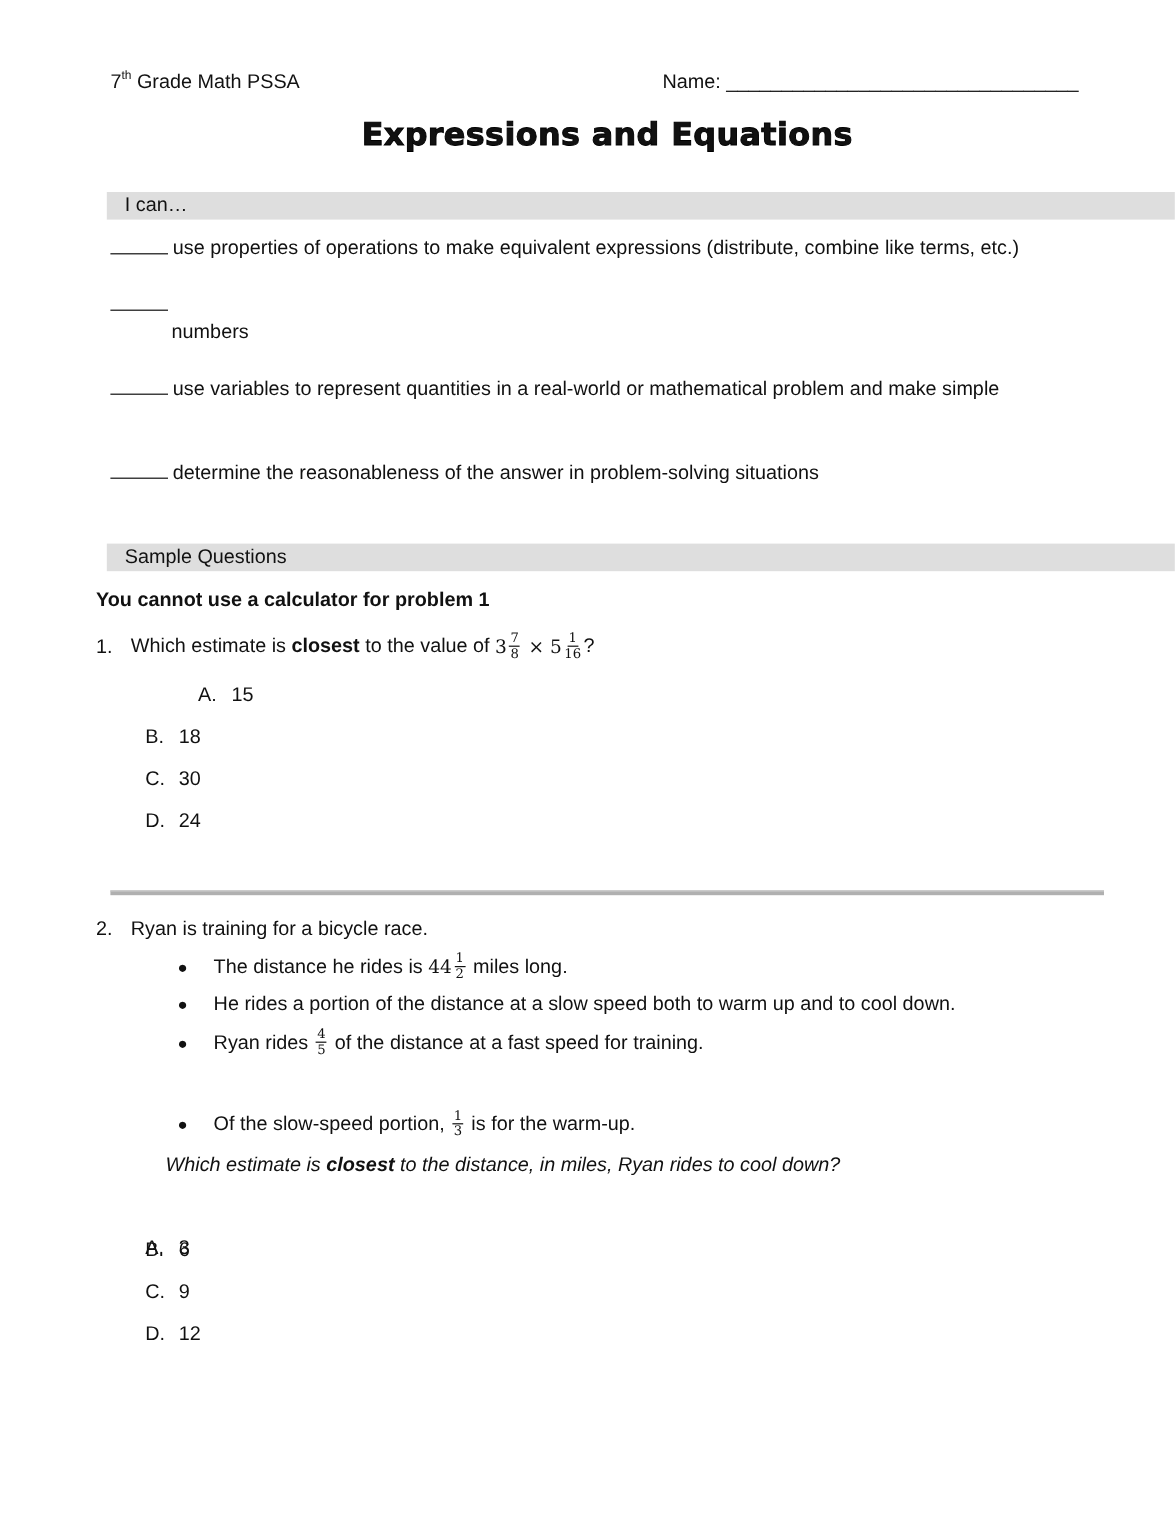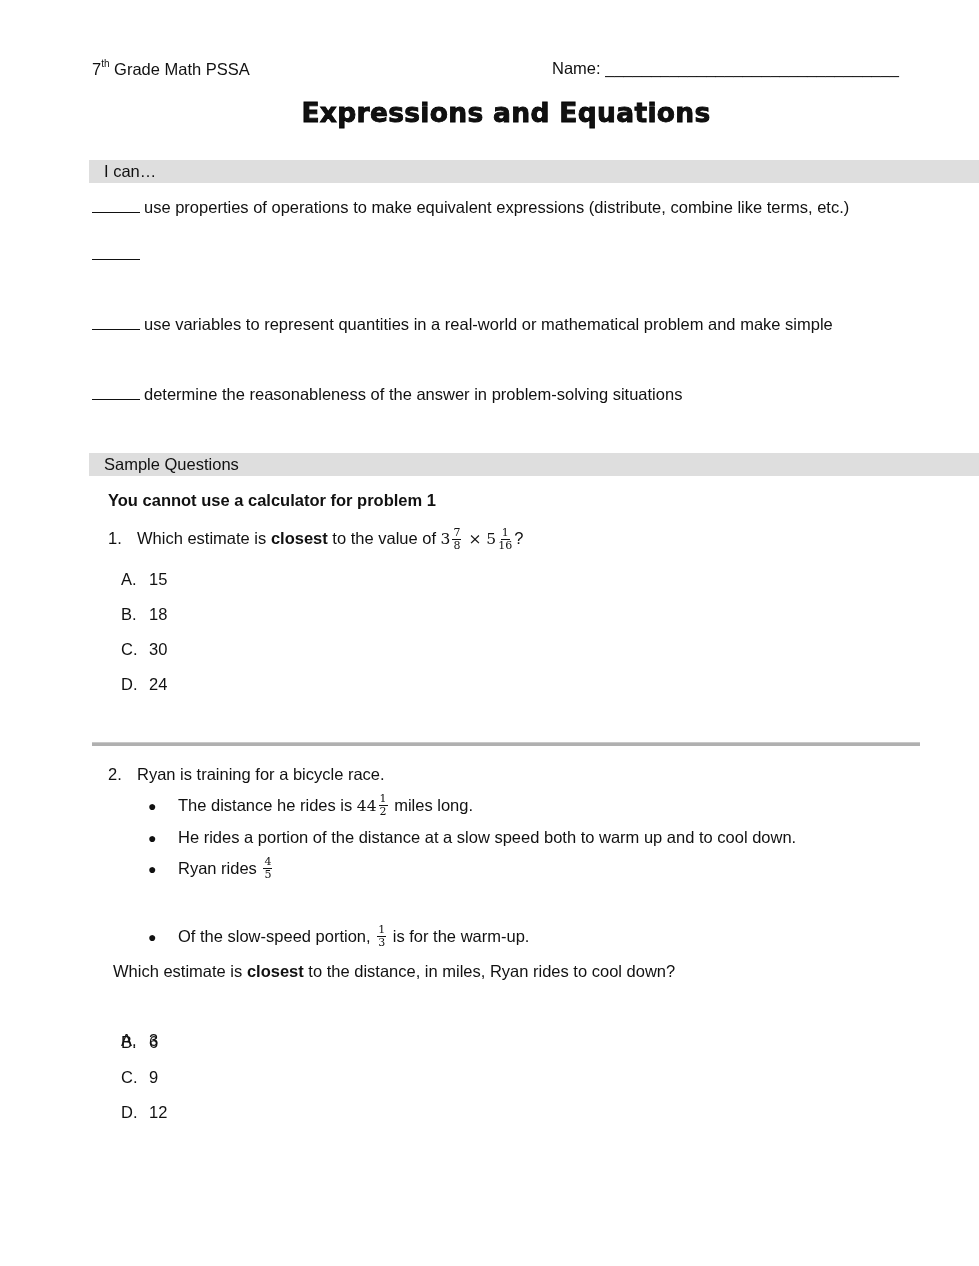--- a/index.html
+++ b/index.html
@@ -19,21 +19,21 @@
     -webkit-text-stroke: 0.8px #000;
   }
   .band {
     left: 89px; width: 962px; height: 23px; background: #dedede;
     font-size: 16.5px; line-height: 23px; padding-left: 15px; box-sizing: border-box;
   }
   .goal { left: 92px; width: 830px; font-size: 16.5px; line-height: 23px; }
   .goal .blank { display: inline-block; width: 48px; border-bottom: 1.3px solid #111; height: 15px; margin-right: 4px; vertical-align: baseline; }
   .goal .cont { display: block; padding-left: 51px; }
   .bold { font-weight: bold; }
-  .q-line { left: 108px; font-size: 16.5px; line-height: 23px; white-space: nowrap; }
+  .q-line { left: 80px; font-size: 16.5px; line-height: 23px; white-space: nowrap; }
   .q-num { display: inline-block; width: 29px; }
   .opt { left: 121px; font-size: 16.5px; line-height: 22px; }
   .opt .letter { display: inline-block; width: 28px; }
   .divider { left: 92px; width: 828px; top: 742px; height: 3px; background: #b0b0b0; border-top: 1px solid #c8c8c8; }
   .bullet-row { left: 148px; font-size: 16.5px; line-height: 22px; white-space: nowrap; }
   .bullet-row .dot { display: inline-block; width: 30px; font-size: 14px; }
   .frac {
     display: inline-flex; flex-direction: column; align-items: center;
     vertical-align: middle; font-family: "DejaVu Serif", serif; font-size: 11px;
     line-height: 12px; margin: 0 2px; position: relative; top: -1px;
@@ -54,20 +54,21 @@
 
 <div class="abs title">Expressions and Equations</div>
 
 <div class="abs band" style="top:160px;">I can…</div>
 
 <div class="abs goal" style="top:196px;">
   <span class="blank"></span><span>use properties of operations to make equivalent expressions (distribute, combine like terms, etc.)</span>
 </div>
 <div class="abs goal" style="top:243px;">
   <span class="blank"></span>
+  <span class="cont">numbers</span>
 </div>
 <div class="abs goal" style="top:313px;">
   <span class="blank"></span><span>use variables to represent quantities in a real-world or mathematical problem and make simple</span>
 </div>
 <div class="abs goal" style="top:383px;">
   <span class="blank"></span><span>determine the reasonableness of the answer in problem-solving situations</span>
 </div>
 
 <div class="abs band" style="top:453px;">Sample Questions</div>
 
@@ -76,21 +77,21 @@
 <div class="abs q-line" style="top:527px;">
   <span class="q-num">1.</span><span>Which estimate is </span><span class="bold">closest</span><span> to the value of </span><span class="math"><span>3</span><span class="frac">
         <span class="num">7</span>
         <span class="den">8</span>
       </span> <span>×</span> <span>5</span><span class="frac">
         <span class="num">1</span>
         <span class="den">16</span>
       </span></span><span>?</span>
 </div>
 
-<div class="abs opt" style="top:568px;"><span class="letter">A.</span><span>15</span></div>
+<div class="abs opt" style="top:568px;margin-left:44px;"><span class="letter">A.</span><span>15</span></div>
 <div class="abs opt" style="top:603px;"><span class="letter">B.</span><span>18</span></div>
 <div class="abs opt" style="top:638px;"><span class="letter">C.</span><span>30</span></div>
 <div class="abs opt" style="top:673px;"><span class="letter">D.</span><span>24</span></div>
 
 <div class="abs divider"></div>
 
 <div class="abs q-line" style="top:763px;">
   <span class="q-num">2.</span><span>Ryan is training for a bicycle race.</span>
 </div>
 
@@ -100,29 +101,29 @@
       <span class="den">2</span>
     </span><span> miles long.</span>
 </div>
 <div class="abs bullet-row" style="top:826px;">
   <span class="dot">●</span><span>He rides a portion of the distance at a slow speed both to warm up and to cool down.</span>
 </div>
 <div class="abs bullet-row" style="top:857px;">
   <span class="dot">●</span><span>Ryan rides </span><span class="frac">
       <span class="num">4</span>
       <span class="den">5</span>
-    </span>
+    </span><span> of the distance at a fast speed for training.</span>
 </div>
 <div class="abs bullet-row" style="top:894px;margin-top:31px;">
   <span class="dot">●</span><span>Of the slow-speed portion, </span><span class="frac">
       <span class="num">1</span>
       <span class="den">3</span>
     </span><span> is for the warm-up.</span>
 </div>
 
-<div class="abs q-line" style="left:113px; top:960px;">
+<div class="abs q-line" style="left:138px; top:960px;font-style:italic;">
   <span>Which estimate is </span><span class="bold">closest</span><span> to the distance, in miles, Ryan rides to cool down?</span>
 </div>
 
 <div class="abs opt" style="top:996px;margin-top:33px;"><span class="letter">A.</span><span>3</span></div>
 <div class="abs opt" style="top:1031px;"><span class="letter">B.</span><span>6</span></div>
 <div class="abs opt" style="top:1066px;"><span class="letter">C.</span><span>9</span></div>
 <div class="abs opt" style="top:1101px;"><span class="letter">D.</span><span>12</span></div>
 
 </body></html>

